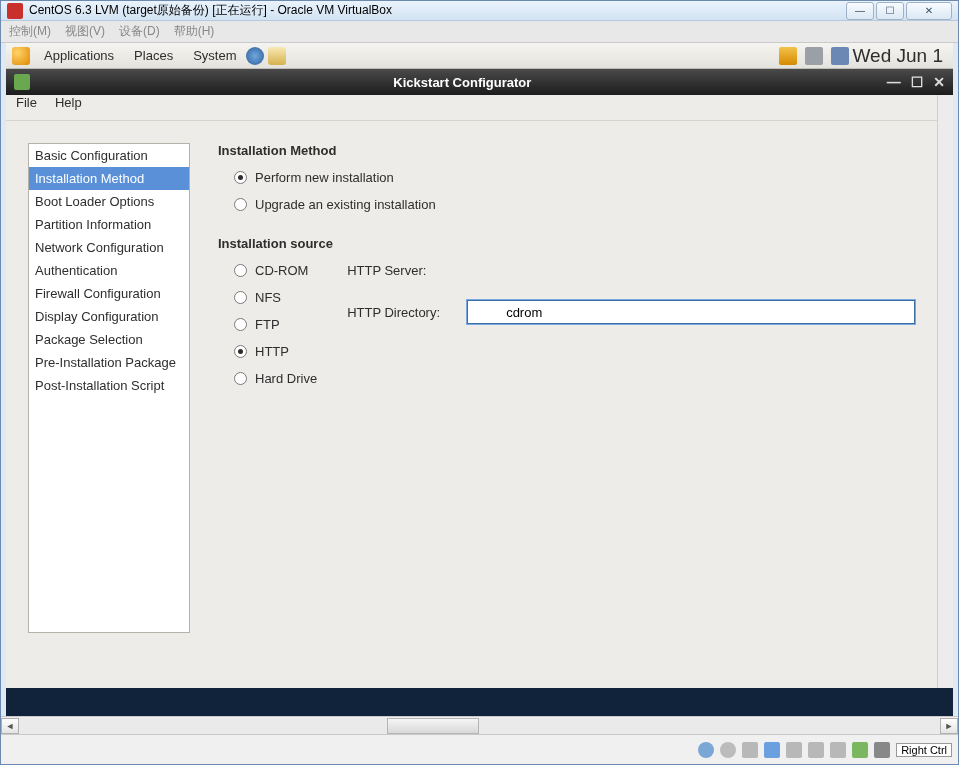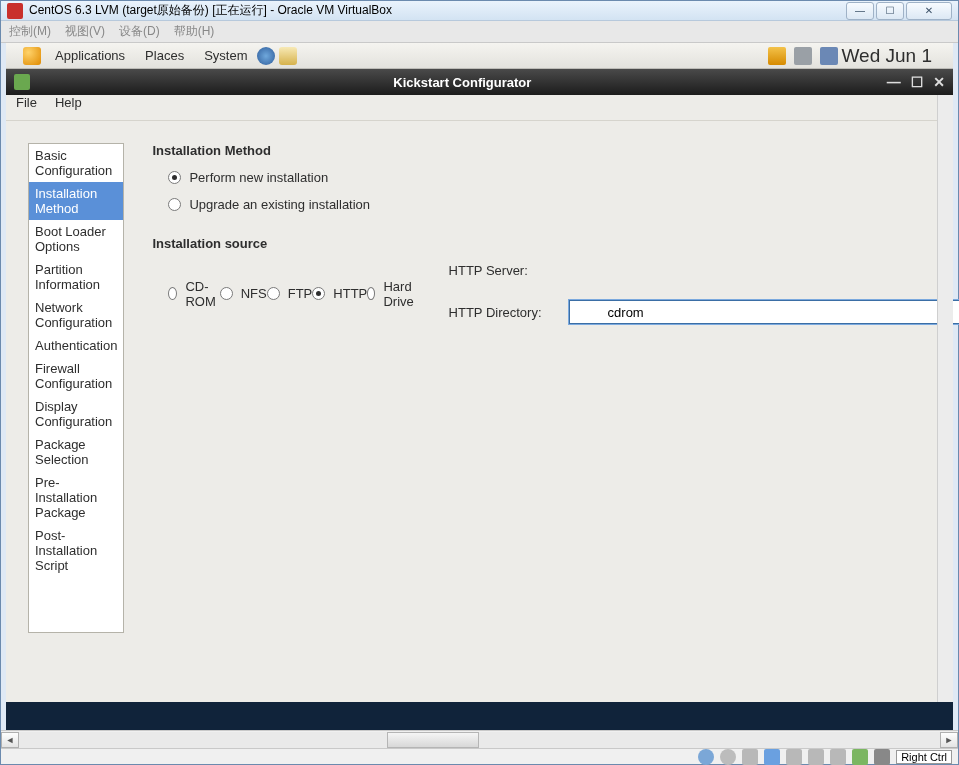--- a/index.html
+++ b/index.html
@@ -14,21 +14,21 @@
 .win-btn { width: 28px; height: 18px; border: 1px solid #9fb2c7; border-radius: 3px; background: linear-gradient(to bottom, #f7fbff, #dce8f4); display: flex; align-items: center; justify-content: center; font-size: 10px; color: #3b5168; }
 .win-btn.close { width: 46px; }
 
 
 .vbox-menu { height: 22px; background: #e8e8e8; border-bottom: 1px solid #c9c9c9; display: flex; align-items: center; padding: 0 8px; font-size: 12px; color: #888; gap: 14px; }
 
 
 .guest { flex: 1; background: #edece8; position: relative; border: 5px solid #dfe9f5; border-top: none; border-bottom: none; display: flex; flex-direction: column; }
 
 
-.gnome-panel { height: 26px; background: linear-gradient(to bottom, #f5f4f0, #e3e2dd); border-bottom: 1px solid #bdbcb7; display: flex; align-items: center; padding: 0 17px; font-size: 13px; color: #2e2e2e; }
+.gnome-panel { height: 26px; background: linear-gradient(to bottom, #f5f4f0, #e3e2dd); border-bottom: 1px solid #bdbcb7; display: flex; align-items: center; padding: 0 6px; font-size: 13px; color: #2e2e2e; }
 .gnome-panel .gicon { width: 18px; height: 18px; margin-right: 4px; background: radial-gradient(circle at 30% 30%, #ffd36b, #e08a00); border-radius: 3px; }
 .gnome-panel .menu-item { padding: 0 10px; }
 .gnome-panel .spacer { flex: 1; }
 .gnome-panel .tray { display: flex; align-items: center; gap: 8px; }
 .tray-icon { width: 18px; height: 18px; background: #b7b59e; border-radius: 2px; }
 .clock { font-size: 19px; padding: 0 4px; }
 
 
 .app-window { flex: 1; margin: 0; background: #edece8; display: flex; flex-direction: column; }
 .app-titlebar { height: 26px; background: linear-gradient(to bottom, #4a4a4a, #1c1c1c); color: #fff; display: flex; align-items: center; padding: 0 8px; font-size: 13px; font-weight: bold; }
@@ -46,37 +46,37 @@
 .side-item.selected { background: #5a90d8; color: #fff; }
 
 
 .form-area { flex: 1; font-size: 13px; color: #2e2e2e; }
 .sect-title { font-weight: bold; margin-bottom: 12px; }
 .radio-row { display: flex; align-items: center; margin: 0 0 12px 16px; gap: 8px; }
 .radio { width: 13px; height: 13px; border: 1px solid #7a7a7a; border-radius: 50%; display: flex; align-items: center; justify-content: center; background: #fff; }
 .radio.checked::after { content: ""; width: 5px; height: 5px; background: #2e2e2e; border-radius: 50%; }
 
 .source-grid { display: flex; gap: 30px; margin-left: 16px; }
-.source-radios { display: flex; flex-direction: row; }
+.source-radios { display: flex; flex-direction: column; gap: 12px; }
 .source-fields { display: flex; flex-direction: column; gap: 22px; }
 .field-row { display: flex; align-items: center; gap: 10px; }
 .field-label { width: 110px; text-align: left; }
 .text-input { width: 448px; height: 24px; border: 1px solid #9d9a90; background: #fff; padding: 2px 6px; font-size: 13px; font-family: inherit; }
 .text-input.focused { border: 1px solid #3b6ea5; outline: 1px solid #7ba9de; padding-left: 38px; }
 
 
 .gnome-taskbar { height: 28px; background: #10233a; }
 
 
 .vbox-hscroll { height: 18px; background: #f0f0f0; border-top: 1px solid #c9c9c9; display: flex; align-items: center; }
 .hscroll-btn { width: 18px; height: 16px; border: 1px solid #b0b0b0; background: linear-gradient(to bottom,#fefefe,#e4e4e4); display:flex; align-items:center; justify-content:center; font-size:9px; color:#555;}
 .hscroll-track { flex:1; height:16px; background:#eaeaea; position:relative;}
 .hscroll-thumb { position:absolute; left:0; width:50%; height:100%; background:linear-gradient(to bottom,#f5f5f5,#d8d8d8); border:1px solid #b5b5b5;}
 
-.vbox-status { height: 16px; background: #f0f0f0; border-top: 1px solid #c9c9c9; display: flex; align-items: center; justify-content: flex-end; padding: 0 6px; gap: 6px; font-size: 12px; }
+.vbox-status { height: 30px; background: #f0f0f0; border-top: 1px solid #c9c9c9; display: flex; align-items: center; justify-content: flex-end; padding: 0 6px; gap: 6px; font-size: 12px; }
 .status-icon { width: 16px; height: 16px; background: #b8b8b8; border-radius: 2px; }
 .host-key { border: 1px solid #999; padding: 0 4px; font-size: 11px; background: #fff; }
 
 
 .guest-content { flex:1; display:flex; flex-direction: column; position: relative; }
 .guest-vscroll { position: absolute; right: 0; top: 26px; bottom: 28px; width: 16px; background: #ececec; border-left:1px solid #cfcfcf;}
 </style>
 </head>
 <body>
 

